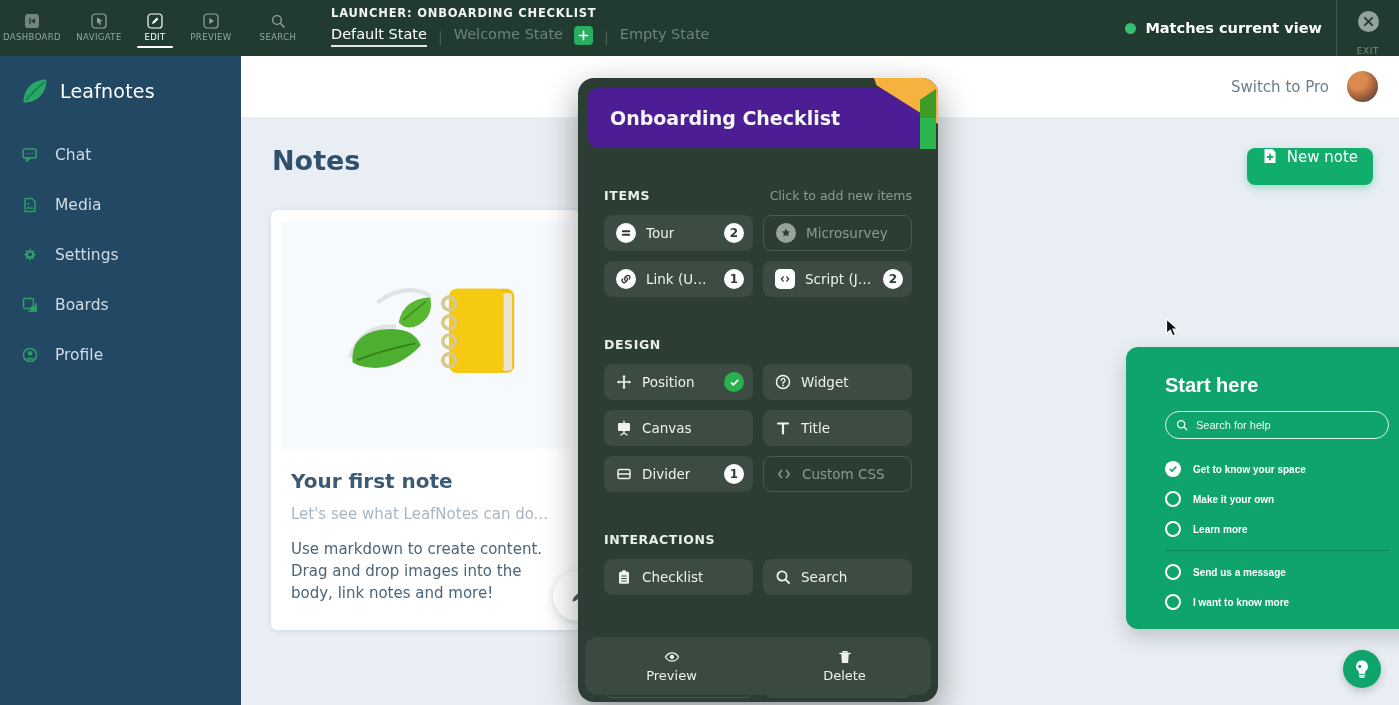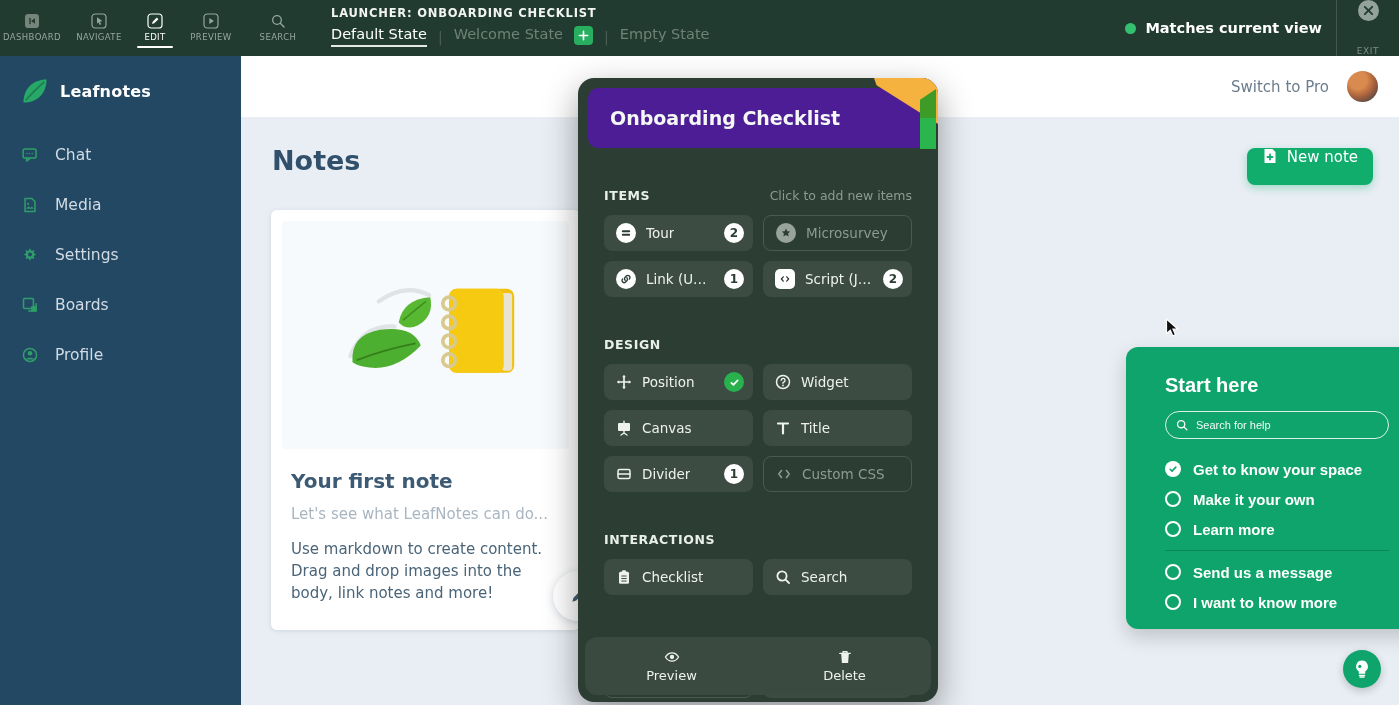--- a/index.html
+++ b/index.html
@@ -22,29 +22,29 @@
   .state{font-size:14.5px;color:#6f8277;cursor:pointer;padding-bottom:3px;border-bottom:2px solid transparent;}
   .state.active{color:#fff;border-bottom-color:#e3e8e5;}
   .state-sep{color:#4c5f55;font-size:14px;}
   .add-state{width:19px;height:19px;border-radius:4px;background:#27ae5f;color:#fff;display:flex;
              align-items:center;justify-content:center;font-size:15px;line-height:1;cursor:pointer;margin-bottom:2px;}
   .topbar-right{margin-left:auto;display:flex;align-items:center;}
   .status{display:flex;align-items:center;gap:9px;color:#fff;font-size:14.5px;font-weight:600;margin-right:14px;}
   .dot{width:11px;height:11px;border-radius:50%;background:#35c06f;}
   .exit{width:62px;display:flex;flex-direction:column;align-items:center;gap:14px;color:#7e8d84;
         font-size:9px;letter-spacing:.6px;cursor:pointer;border-left:1px solid rgba(255,255,255,.16);
-        align-self:stretch;justify-content:space-between;}
+        align-self:stretch;justify-content:flex-end;}
   .exit-ic{width:21px;height:21px;border-radius:50%;background:#93a29a;color:#213b30;
            display:flex;align-items:center;justify-content:center;}
   .exit-ic svg{width:11px;height:11px;}
   
   .sidebar{position:absolute;top:56px;left:0;width:241px;bottom:0;background:#224864;z-index:20;}
   .brand{display:flex;align-items:center;gap:10px;padding:20px 0 0 20px;}
   .brand svg{width:30px;height:30px;}
-  .brand-name{color:#fff;font-size:16px;font-weight:700;letter-spacing:.2px;}
+  .brand-name{color:#fff;font-size:19px;font-weight:400;letter-spacing:.2px;}
   .nav{margin-top:24px;}
   .nav-item{display:flex;align-items:center;gap:17px;height:50px;padding-left:22px;
             color:#d2dbe3;font-size:15.5px;cursor:pointer;}
   .nav-item svg{width:21px;height:21px;color:#2f9e68;}
   
   .main{position:absolute;left:241px;top:56px;right:0;bottom:0;background:#e9eef4;}
   .main-header{height:61px;background:#fff;display:flex;align-items:center;justify-content:flex-end;
                gap:18px;padding-right:21px;}
   .switch-pro{color:#6b7c8c;font-size:15px;cursor:pointer;}
   .avatar{width:31px;height:31px;border-radius:50%;cursor:pointer;
@@ -108,21 +108,21 @@
   .start{position:absolute;left:1126px;top:347px;width:301px;height:282px;background:#0fa46c;border-radius:12px;
          box-shadow:0 8px 20px rgba(0,0,0,.18);z-index:6;color:#fff;font-family:"Liberation Sans",sans-serif;}
   .start-title{margin:27px 0 0 39px;font-size:20px;font-weight:700;}
   .start-search{margin:14px 38px 0 39px;height:26px;border:1.5px solid rgba(255,255,255,.85);border-radius:14px;
                 display:flex;align-items:center;padding:0 10px;gap:6px;}
   .start-search svg{width:12px;height:12px;flex:none;}
   .start-search input{background:transparent;border:0;outline:0;color:#fff;font-size:11px;width:100%;
                       font-family:"Liberation Sans",sans-serif;}
   .start-search input::placeholder{color:rgba(255,255,255,.95);}
   .start-items{margin:15px 38px 0 39px;}
-  .s-item{display:flex;align-items:center;gap:12px;height:30px;font-size:15px;font-weight:700;cursor:pointer;}
+  .s-item{display:flex;align-items:center;gap:12px;height:30px;font-size:10px;font-weight:700;cursor:pointer;}
   .s-circle{width:16px;height:16px;border-radius:50%;border:2px solid #fff;box-sizing:border-box;flex:none;
             display:flex;align-items:center;justify-content:center;}
   .s-circle.checked{background:#fff;border:0;}
   .s-circle svg{width:10px;height:10px;color:#0fa46c;}
   .s-div{height:1px;background:rgba(9,78,54,.35);margin:6px 0;}
   
   .bulb-fab{position:absolute;left:1343px;top:650px;width:38px;height:38px;border-radius:50%;background:#0fa46c;
             display:flex;align-items:center;justify-content:center;z-index:7;cursor:pointer;
             box-shadow:0 3px 8px rgba(0,0,0,.2);}
   .bulb-fab svg{width:20px;height:20px;}

